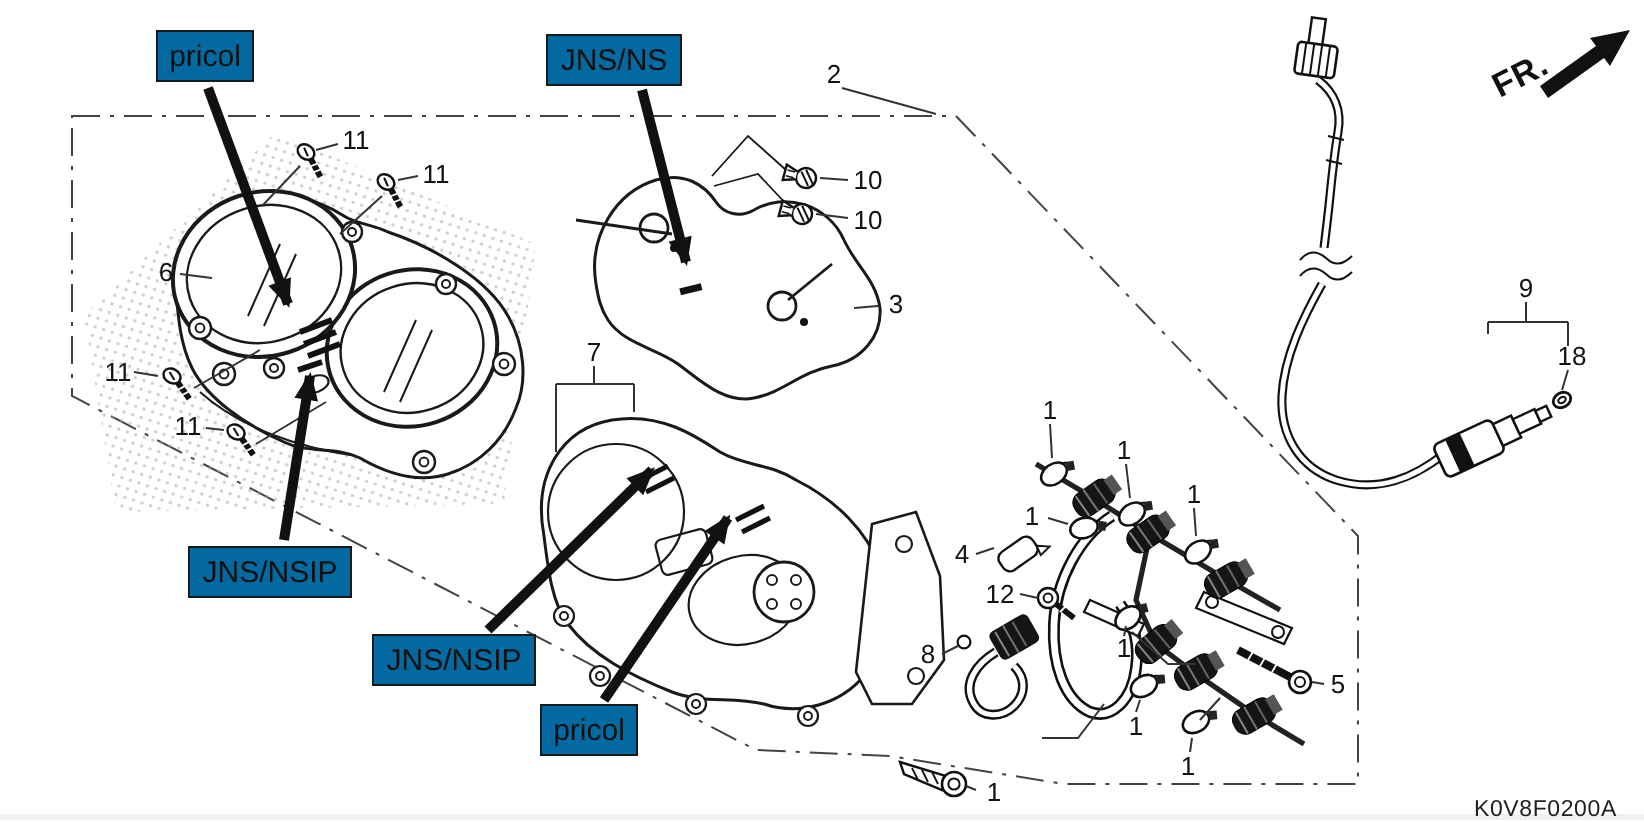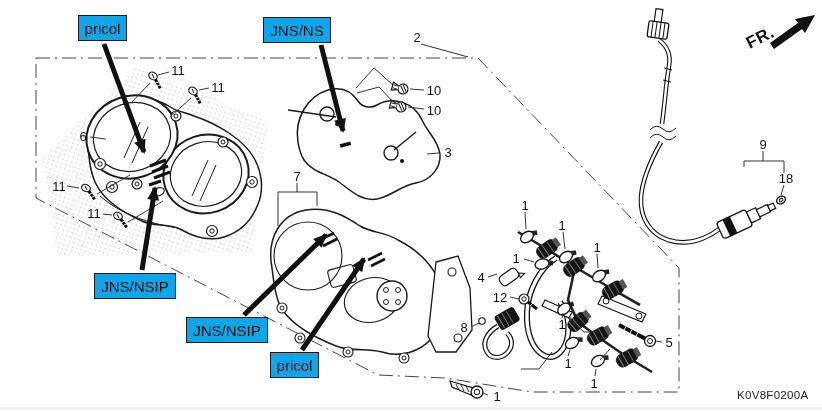--- a/index.html
+++ b/index.html
@@ -5,30 +5,30 @@
   html,body{margin:0;padding:0;background:#fff;}
   .stage{
     position:relative;width:822px;height:411px;background:#ffffff;
     font-family:"Liberation Sans",sans-serif;overflow:hidden;
   }
   .pnum{
     position:absolute;transform:translate(-50%,-50%);
     font-size:13px;color:#111;line-height:1;white-space:nowrap;
   }
   .callout{
-    position:absolute;border:1.6px solid #1a1a1a;background:#0ea5e9;
+    position:absolute;border:1.6px solid #1a1a1a;background:#0369a1;
     display:flex;align-items:center;justify-content:center;
     font-size:15px;color:#111;box-sizing:border-box;line-height:1;
   }
   .fr-label{
     position:absolute;left:746px;top:28px;font-size:17px;font-weight:bold;
     color:#111;transform:rotate(-27deg);letter-spacing:0.5px;
   }
   .diagram-code{
-    position:absolute;left:737px;top:389px;font-size:11.5px;color:#222;
+    position:absolute;left:737px;top:399px;font-size:11.5px;color:#222;
     letter-spacing:0.3px;
   }
   svg{position:absolute;left:0;top:0;}
 </style>
 </head>
 <body>
 
 <div class="stage" id="stage">
 
 <svg width="822" height="411" viewBox="0 0 822 411">
@@ -334,21 +334,21 @@
     <line x1="302" y1="350" x2="364" y2="259" marker-end="url(#ah)"></line>
   </g>
 
   <polygon points="774,49 802,29 805,33 815,15 795,19 798,23 770,43" fill="#111"></polygon>
 </svg>
 
   <div class="fr-label">FR.</div>
   <div class="diagram-code">K0V8F0200A</div>
 
 <div class="callout" style="left: 78px; top: 15px; width: 49px; height: 26px;">pricol</div>
-    <div class="callout" style="left: 263px; top: 17px; width: 68px; height: 26px;">JNS/NS</div>
+    <div class="callout" style="left: 273px; top: 17px; width: 68px; height: 26px;">JNS/NS</div>
     <div class="callout" style="left: 94px; top: 273px; width: 82px; height: 26px;">JNS/NSIP</div>
     <div class="callout" style="left: 186px; top: 317px; width: 82px; height: 26px;">JNS/NSIP</div>
     <div class="callout" style="left: 270px; top: 352px; width: 49px; height: 26px;">pricol</div>
     <div class="pnum" style="left: 178px; top: 70px;">11</div>
     <div class="pnum" style="left: 218px; top: 87px;">11</div>
     <div class="pnum" style="left: 83px; top: 136px;">6</div>
     <div class="pnum" style="left: 59px; top: 186px;">11</div>
     <div class="pnum" style="left: 94px; top: 213px;">11</div>
     <div class="pnum" style="left: 417px; top: 37px;">2</div>
     <div class="pnum" style="left: 434px; top: 90px;">10</div>

